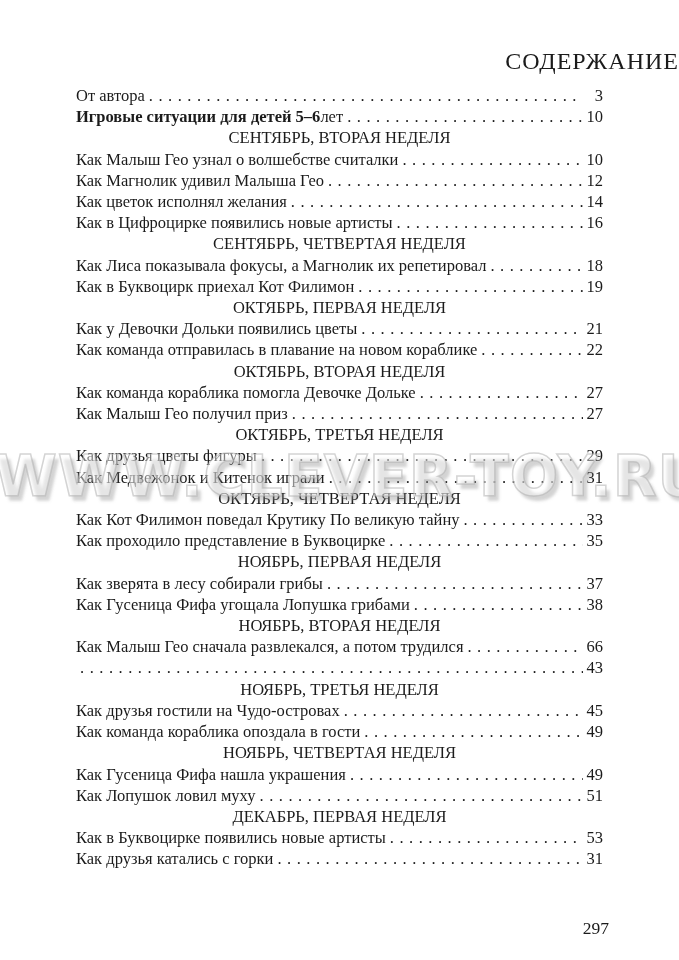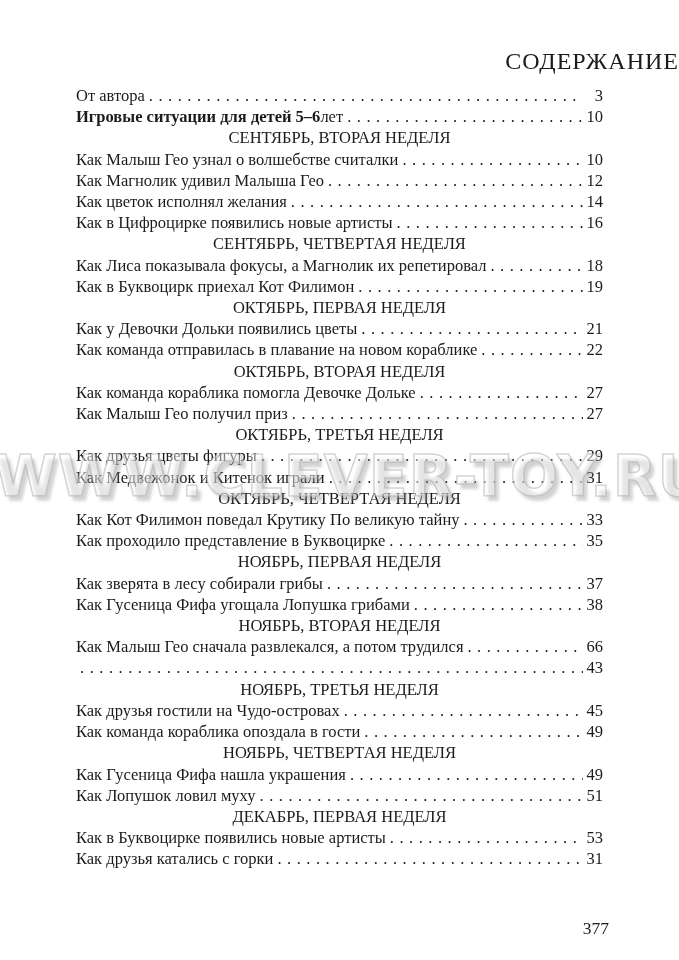--- a/index.html
+++ b/index.html
@@ -233,13 +233,13 @@
     </div>
     <div class="row">
       <span class="label">Как друзья катались с горки</span>
       <span class="dots">..........................................................................................</span>
       <span class="pagenum">31</span>
     </div>
   </div>
 
 <div class="watermark">WWW.CLEVER-TOY.RU</div>
 
-<div class="folio">377</div>
+<div class="folio">297</div>
 
 </body></html>

